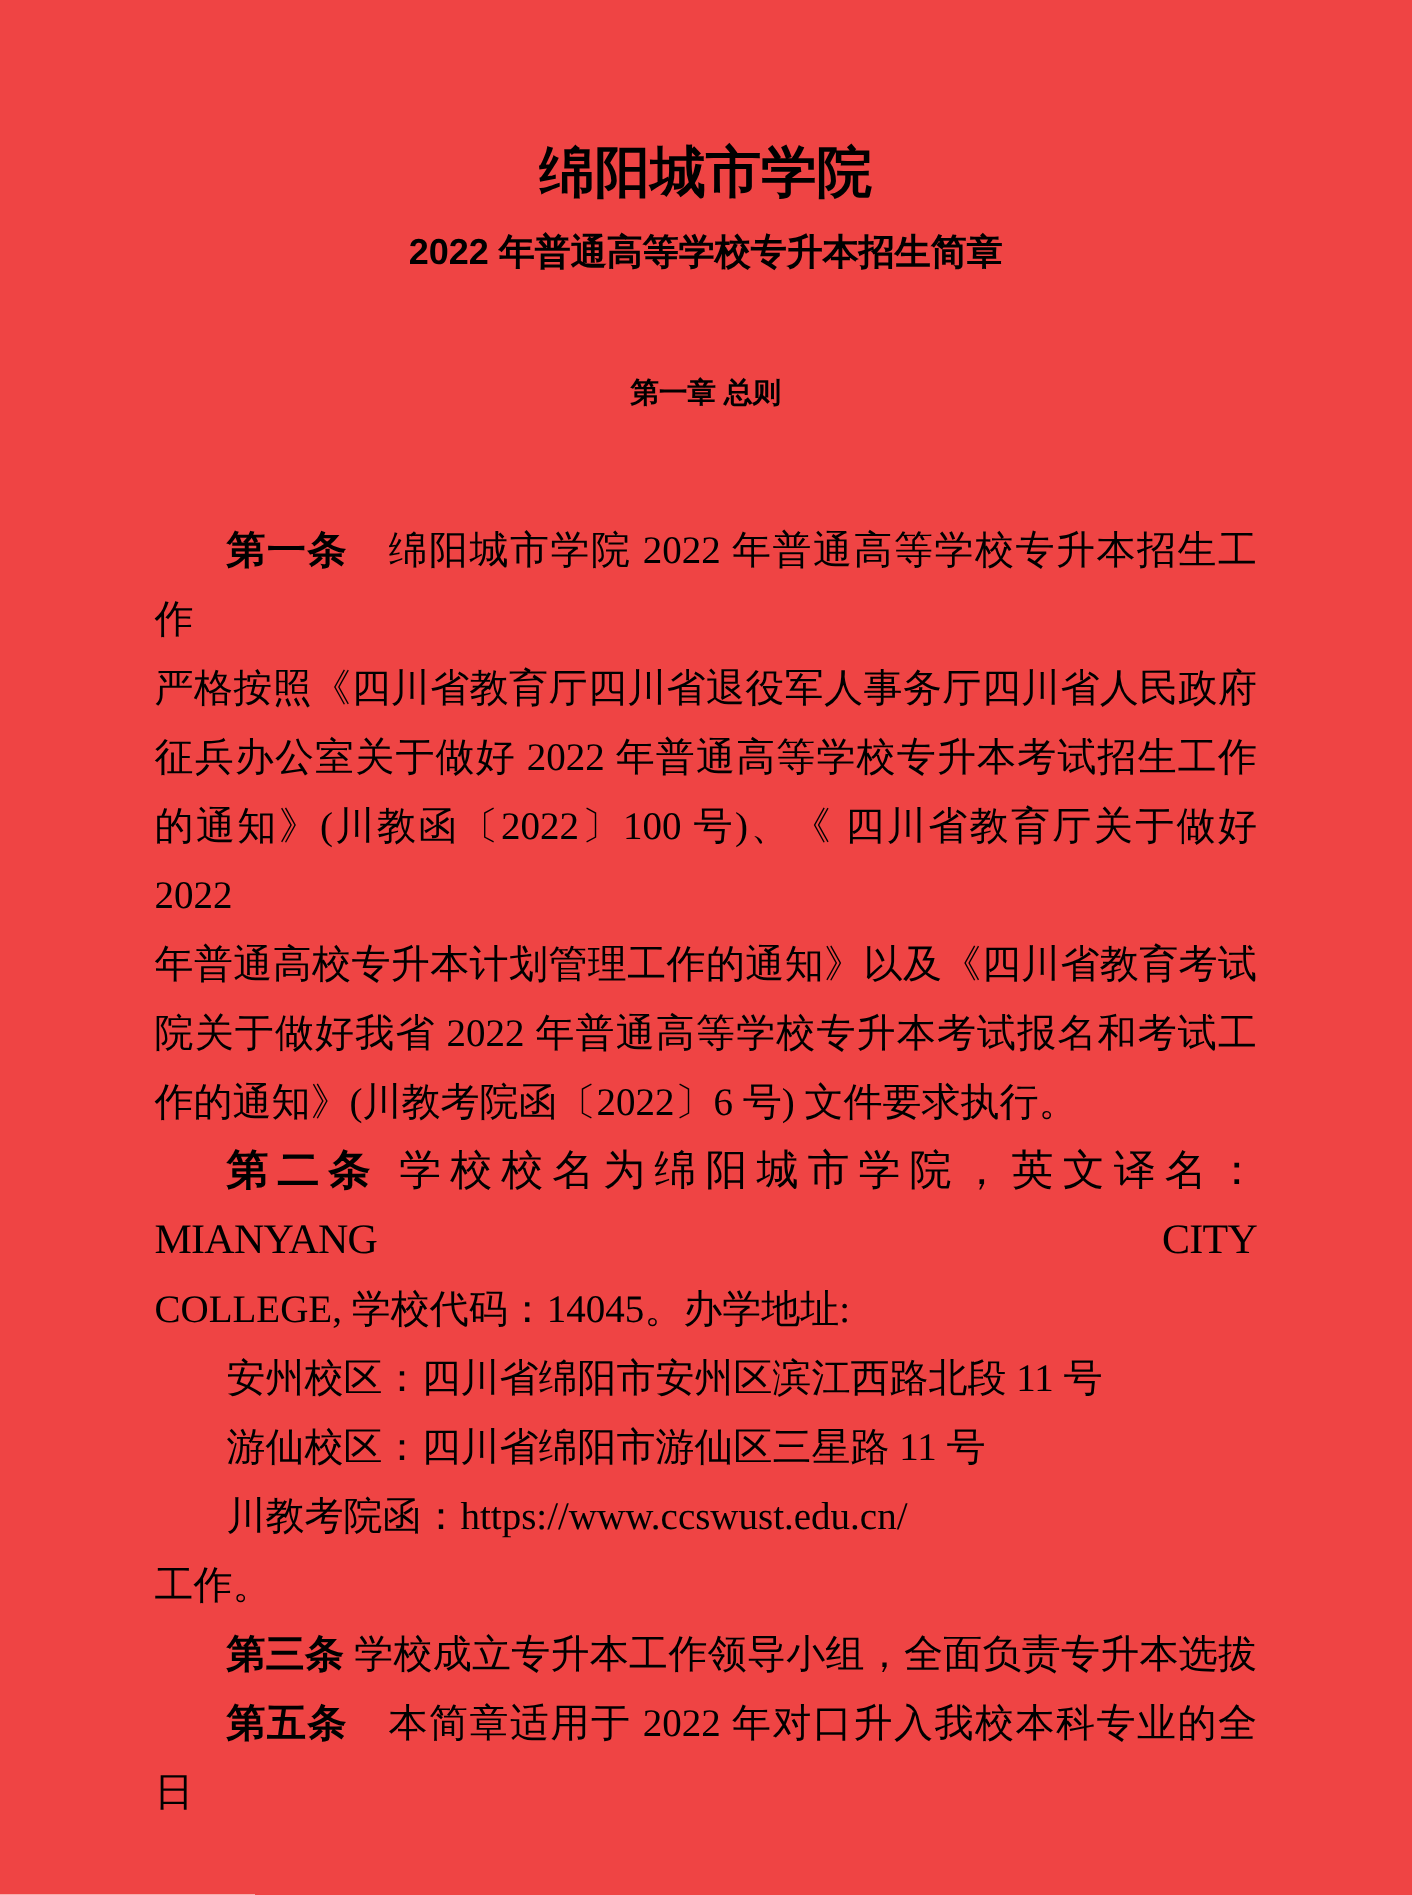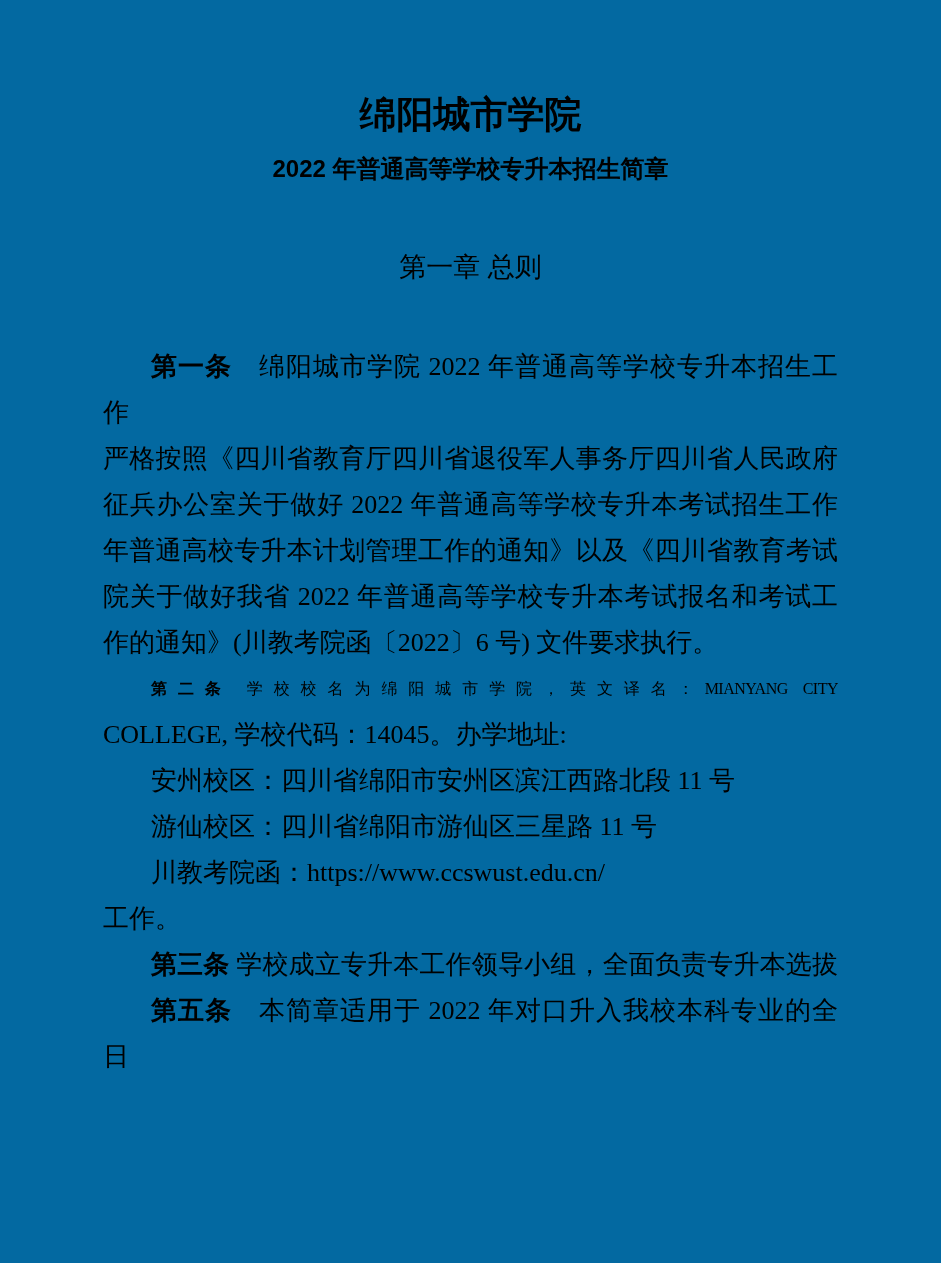--- a/index.html
+++ b/index.html
@@ -1,38 +1,38 @@
 <!DOCTYPE html>
 <html><head>
 <meta charset="utf-8">
 <style>
   html,body{margin:0;padding:0;background:#ffffff;}
   .page{
     position:relative;
     width:941px;
     height:1263px;
-    background:#0369a1;
+    background:#ef4444;
     color:#000000;
     overflow:hidden;
   }
   .title{
     position:absolute;left:0;width:100%;
     text-align:center;
     font-family:"Liberation Sans","DejaVu Sans",sans-serif;
     font-weight:bold;
     line-height:1.15;
   }
   .t1{top:94px;font-size:37px;}
   .t2{top:155px;font-size:24px;}
   .chapter{
     position:absolute;top:252px;left:0;width:100%;
     text-align:center;
     font-family:"Liberation Sans","DejaVu Sans",sans-serif;
-    font-size:27px;
-    font-weight:400;
+    font-size:19px;
+    font-weight:700;
     line-height:1.15;
   }
   .textbody{
     position:absolute;top:344px;left:103px;width:735px;
     font-family:"Liberation Serif","DejaVu Serif",serif;
     font-size:26px;
     line-height:46px;
     overflow:hidden;
   }
   .line{overflow:hidden;}
@@ -46,26 +46,27 @@
 
 <div class="page">
   <div class="title t1">绵阳城市学院</div>
   <div class="title t2">2022 年普通高等学校专升本招生简章</div>
   <div class="chapter">第一章 总则</div>
   <div class="textbody" id="textbody">
       <div class="paragraph">
         <div class="line j i"><span class="seg-b">第一条</span><span class="seg">　绵阳城市学院 2022 年普通高等学校专升本招生工作</span></div>
         <div class="line j"><span class="seg">严格按照《四川省教育厅四川省退役军人事务厅四川省人民政府</span></div>
         <div class="line j"><span class="seg">征兵办公室关于做好 2022 年普通高等学校专升本考试招生工作</span></div>
+        <div class="line j"><span class="seg">的通知》(川教函〔2022〕100 号)、《 四川省教育厅关于做好 2022</span></div>
         <div class="line j"><span class="seg">年普通高校专升本计划管理工作的通知》以及《四川省教育考试</span></div>
         <div class="line j"><span class="seg">院关于做好我省 2022 年普通高等学校专升本考试报名和考试工</span></div>
         <div class="line"><span class="seg">作的通知》(川教考院函〔2022〕6 号) 文件要求执行。</span></div>
       </div>
       <div class="paragraph">
-        <div class="line j i tight" style="font-size: 16px;"><span class="seg-b">第二条</span><span class="seg"> 学校校名为绵阳城市学院，英文译名：MIANYANG CITY</span></div>
+        <div class="line j i tight" style="font-size: 28px;"><span class="seg-b">第二条</span><span class="seg"> 学校校名为绵阳城市学院，英文译名：MIANYANG CITY</span></div>
         <div class="line"><span class="seg">COLLEGE, 学校代码：14045。办学地址:</span></div>
       </div>
       <div class="paragraph">
         <div class="line i"><span class="seg">安州校区：四川省绵阳市安州区滨江西路北段 11 号</span></div>
       </div>
       <div class="paragraph">
         <div class="line i"><span class="seg">游仙校区：四川省绵阳市游仙区三星路 11 号</span></div>
       </div>
       <div class="paragraph">
         <div class="line i"><span class="seg">川教考院函：https://www.ccswust.edu.cn/</span></div>

